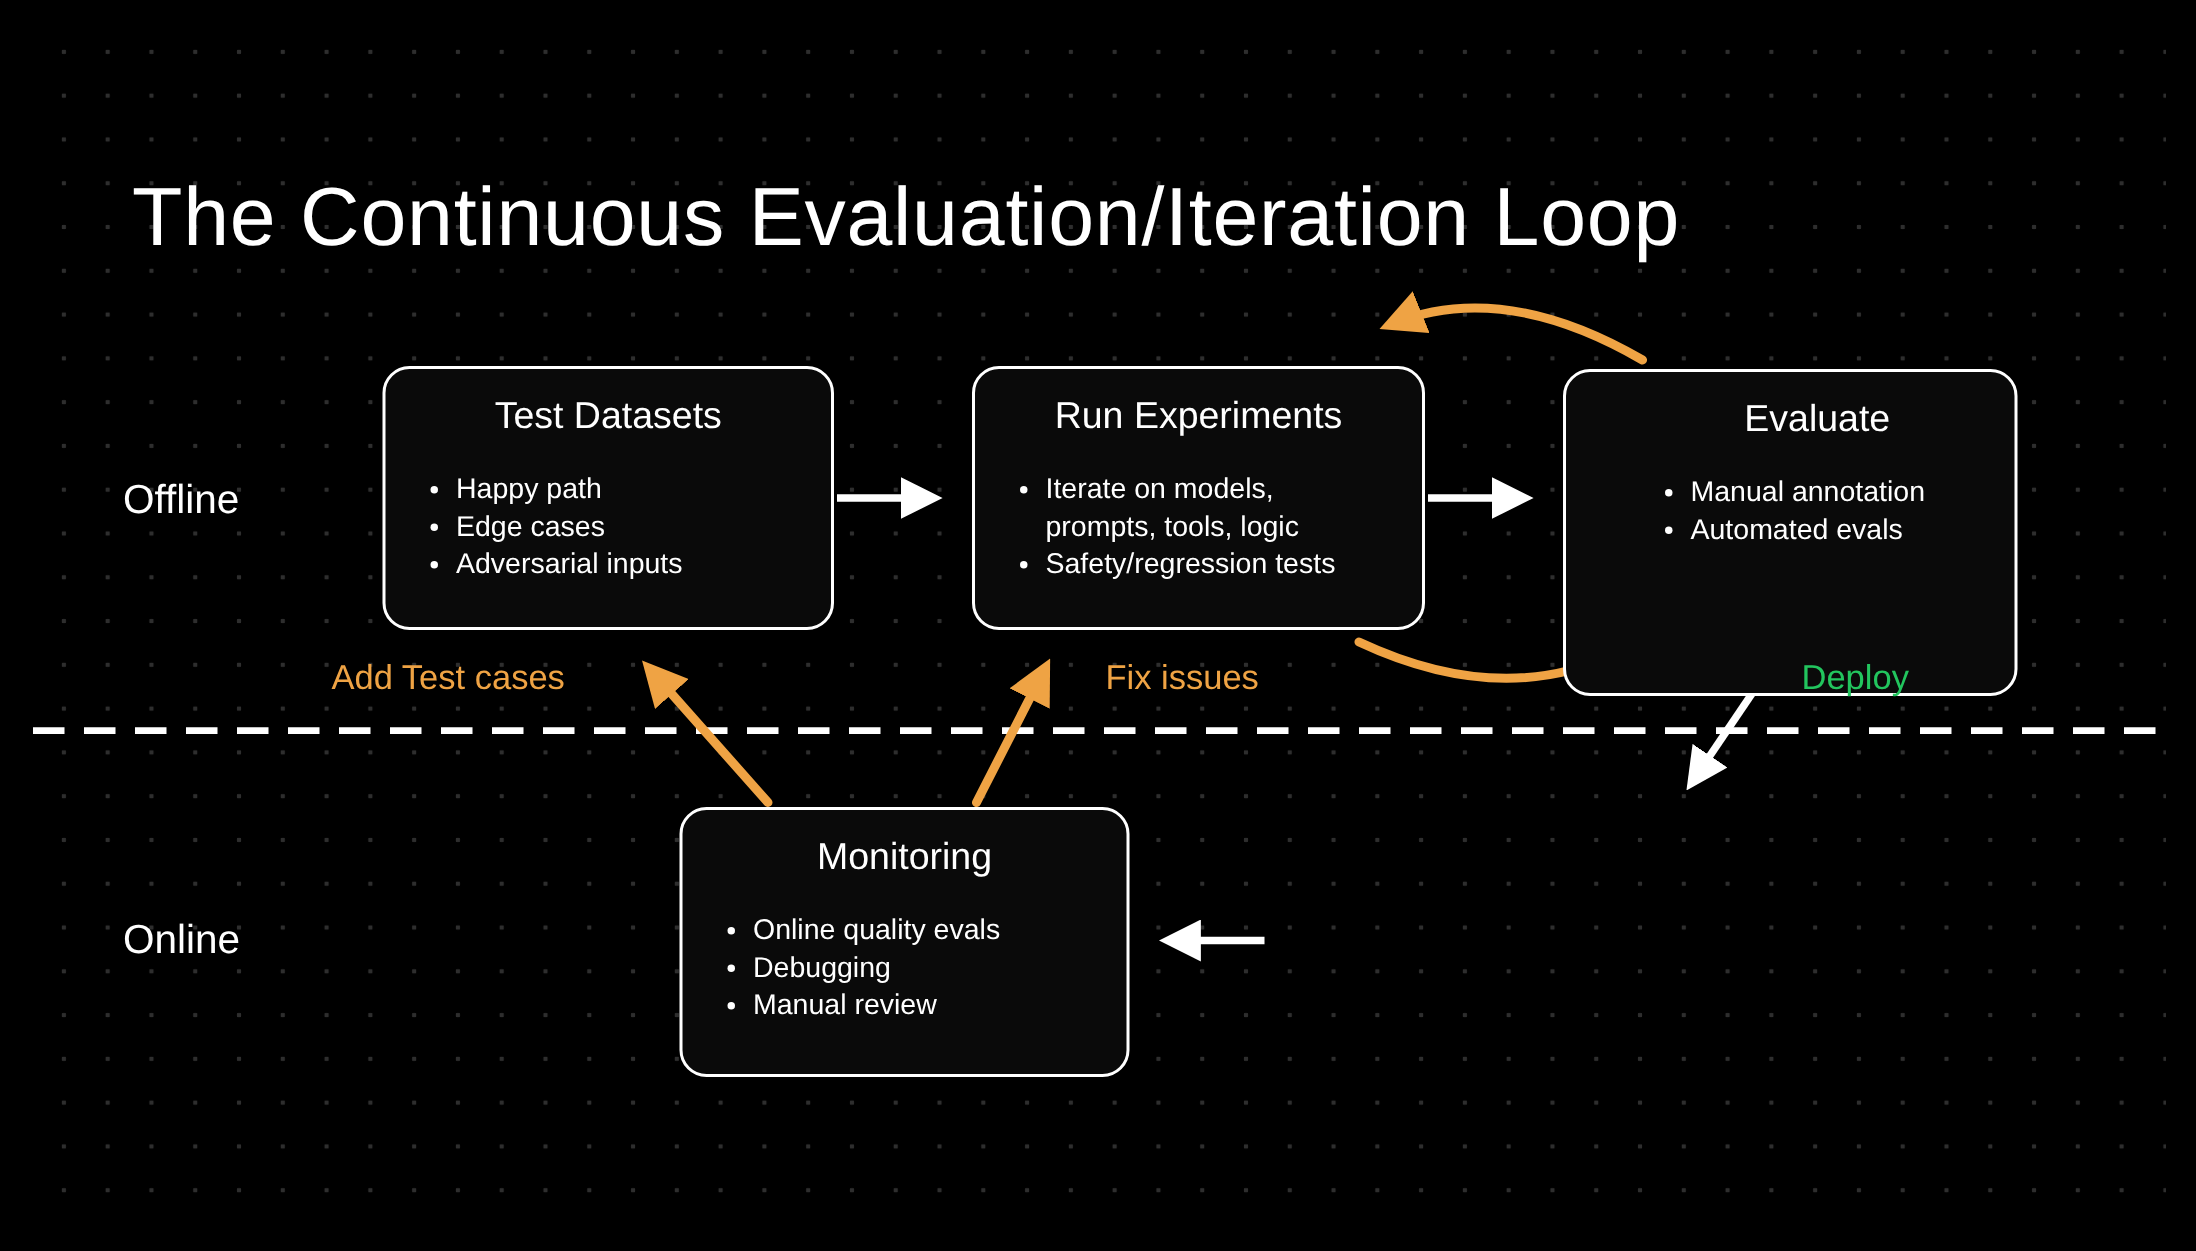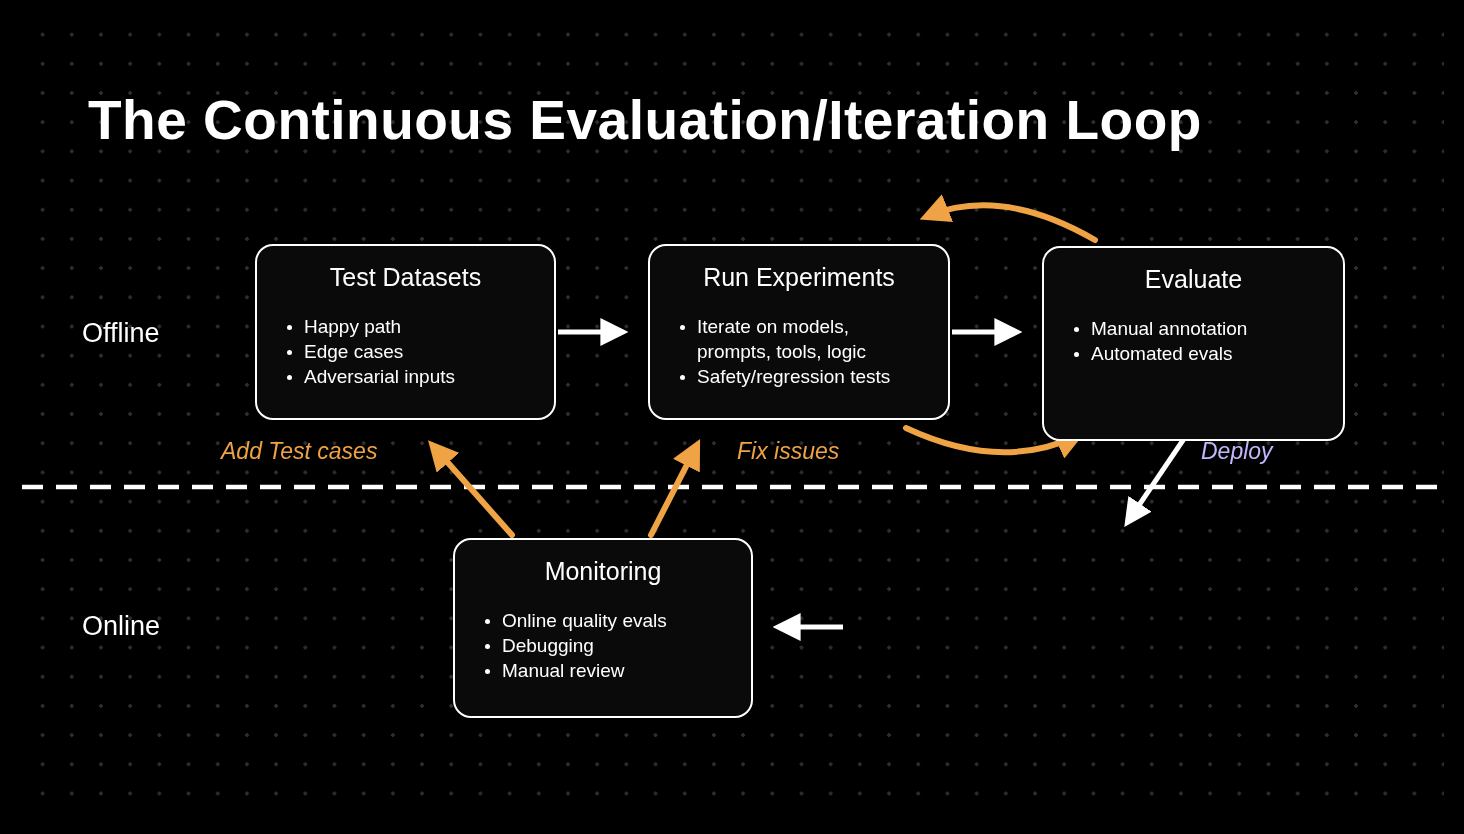--- a/index.html
+++ b/index.html
@@ -18,23 +18,23 @@
   }
   .dot-grid {
     position: absolute;
     left: 20px; top: 14px; right: 20px; bottom: 14px;
     background-image: radial-gradient(circle, #2e2e2e 1.6px, transparent 1.7px);
     background-size: 29.2px 29.2px;
     background-position: 8px 6px;
   }
   .slide-title {
     position: absolute;
-    left: 88px; top: 88px;
+    left: 88px; top: 112px;
     font-size: 55px;
-    font-weight: 700;
+    font-weight: 400;
     color: #ffffff;
     letter-spacing: 0.5px;
     white-space: nowrap;
   }
   .side-label {
     position: absolute;
     left: 82px;
     font-size: 27px;
     font-weight: 400;
     color: #ffffff;
@@ -65,39 +65,38 @@
   .node-box ul li {
     font-size: 19px;
     line-height: 25px;
     color: #ffffff;
     white-space: pre-line;
   }
   .node-box ul li::marker { color: #ffffff; font-size: 17px; }
 
   #box-test-datasets   { left: 255px;  top: 244px; width: 301px; height: 176px; }
   #box-run-experiments { left: 648px;  top: 244px; width: 302px; height: 176px; }
-  #box-evaluate        { left: 1042px; top: 246px; width: 303px; height: 195px; }
+  #box-evaluate        { left: 1042px; top: 246px; width: 303px; height: 218px; padding-left: 36px; }
   #box-monitoring      { left: 453px;  top: 538px; width: 300px; height: 180px; }
   #box-tracing         { left: 845px;  top: 540px; width: 302px; height: 176px; }
 
   svg.arrow-layer {
     position: absolute;
     left: 0; top: 0;
     width: 1464px; height: 834px;
     pointer-events: none;
   }
   .flow-label {
     position: absolute;
     font-size: 23px;
     font-weight: 400;
     white-space: nowrap;
-    font-style: italic;
   }
   .flow-label.orange { color: #EFA344; }
-  .flow-label.white  { color: #c4b5fd; }
+  .flow-label.white  { color: #22c55e; }
   #label-add-test-cases { left: 221px;  top: 438px; }
   #label-fix-issues     { left: 737px;  top: 438px; }
   #label-deploy         { left: 1201px; top: 438px; }
 
   .logo {
     position: absolute;
     left: 1148px; top: 742px;
     display: flex;
     align-items: center;
     gap: 12px;

